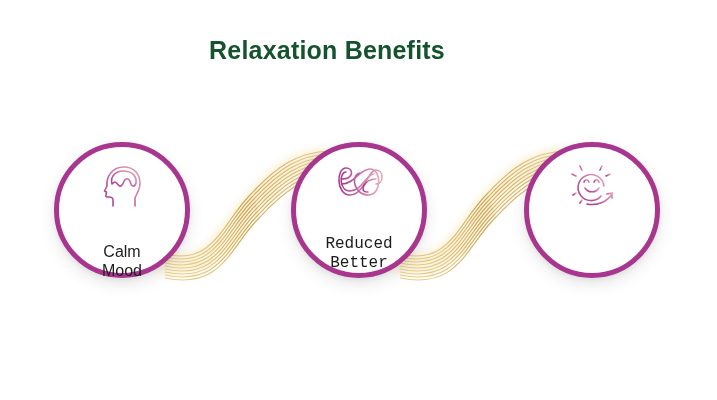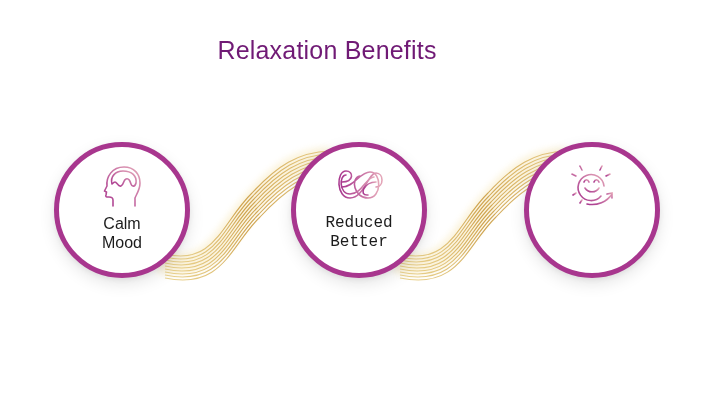--- a/index.html
+++ b/index.html
@@ -17,23 +17,23 @@
       height: 400px;
       background: #ffffff;
     }
     .title {
       position: absolute;
       left: 0;
       top: 30px;
       width: 654px;
       text-align: center;
       font-size: 25px;
-      color: #701a75;
+      color: #14532d;
       letter-spacing: 0.2px;
-      font-weight: 400;
+      font-weight: 700;
       line-height: 40px;
     }
     .waves {
       position: absolute;
       left: 0;
       top: 0;
       width: 717px;
       height: 400px;
     }
     .node {
@@ -41,20 +41,21 @@
       width: 126px;
       height: 126px;
       border-radius: 50%;
       background: #ffffff;
       border: 5px solid #a8368e;
       box-shadow: 0 6px 16px rgba(0,0,0,0.10), 0 2px 5px rgba(0,0,0,0.06);
       display: flex;
       flex-direction: column;
       align-items: center;
       justify-content: flex-start;
+      gap: 28px;
     }
     .node .icon {
       margin-top: 15px;
       width: 70px;
       height: 46px;
       display: flex;
       align-items: center;
       justify-content: center;
     }
     .node .label {

